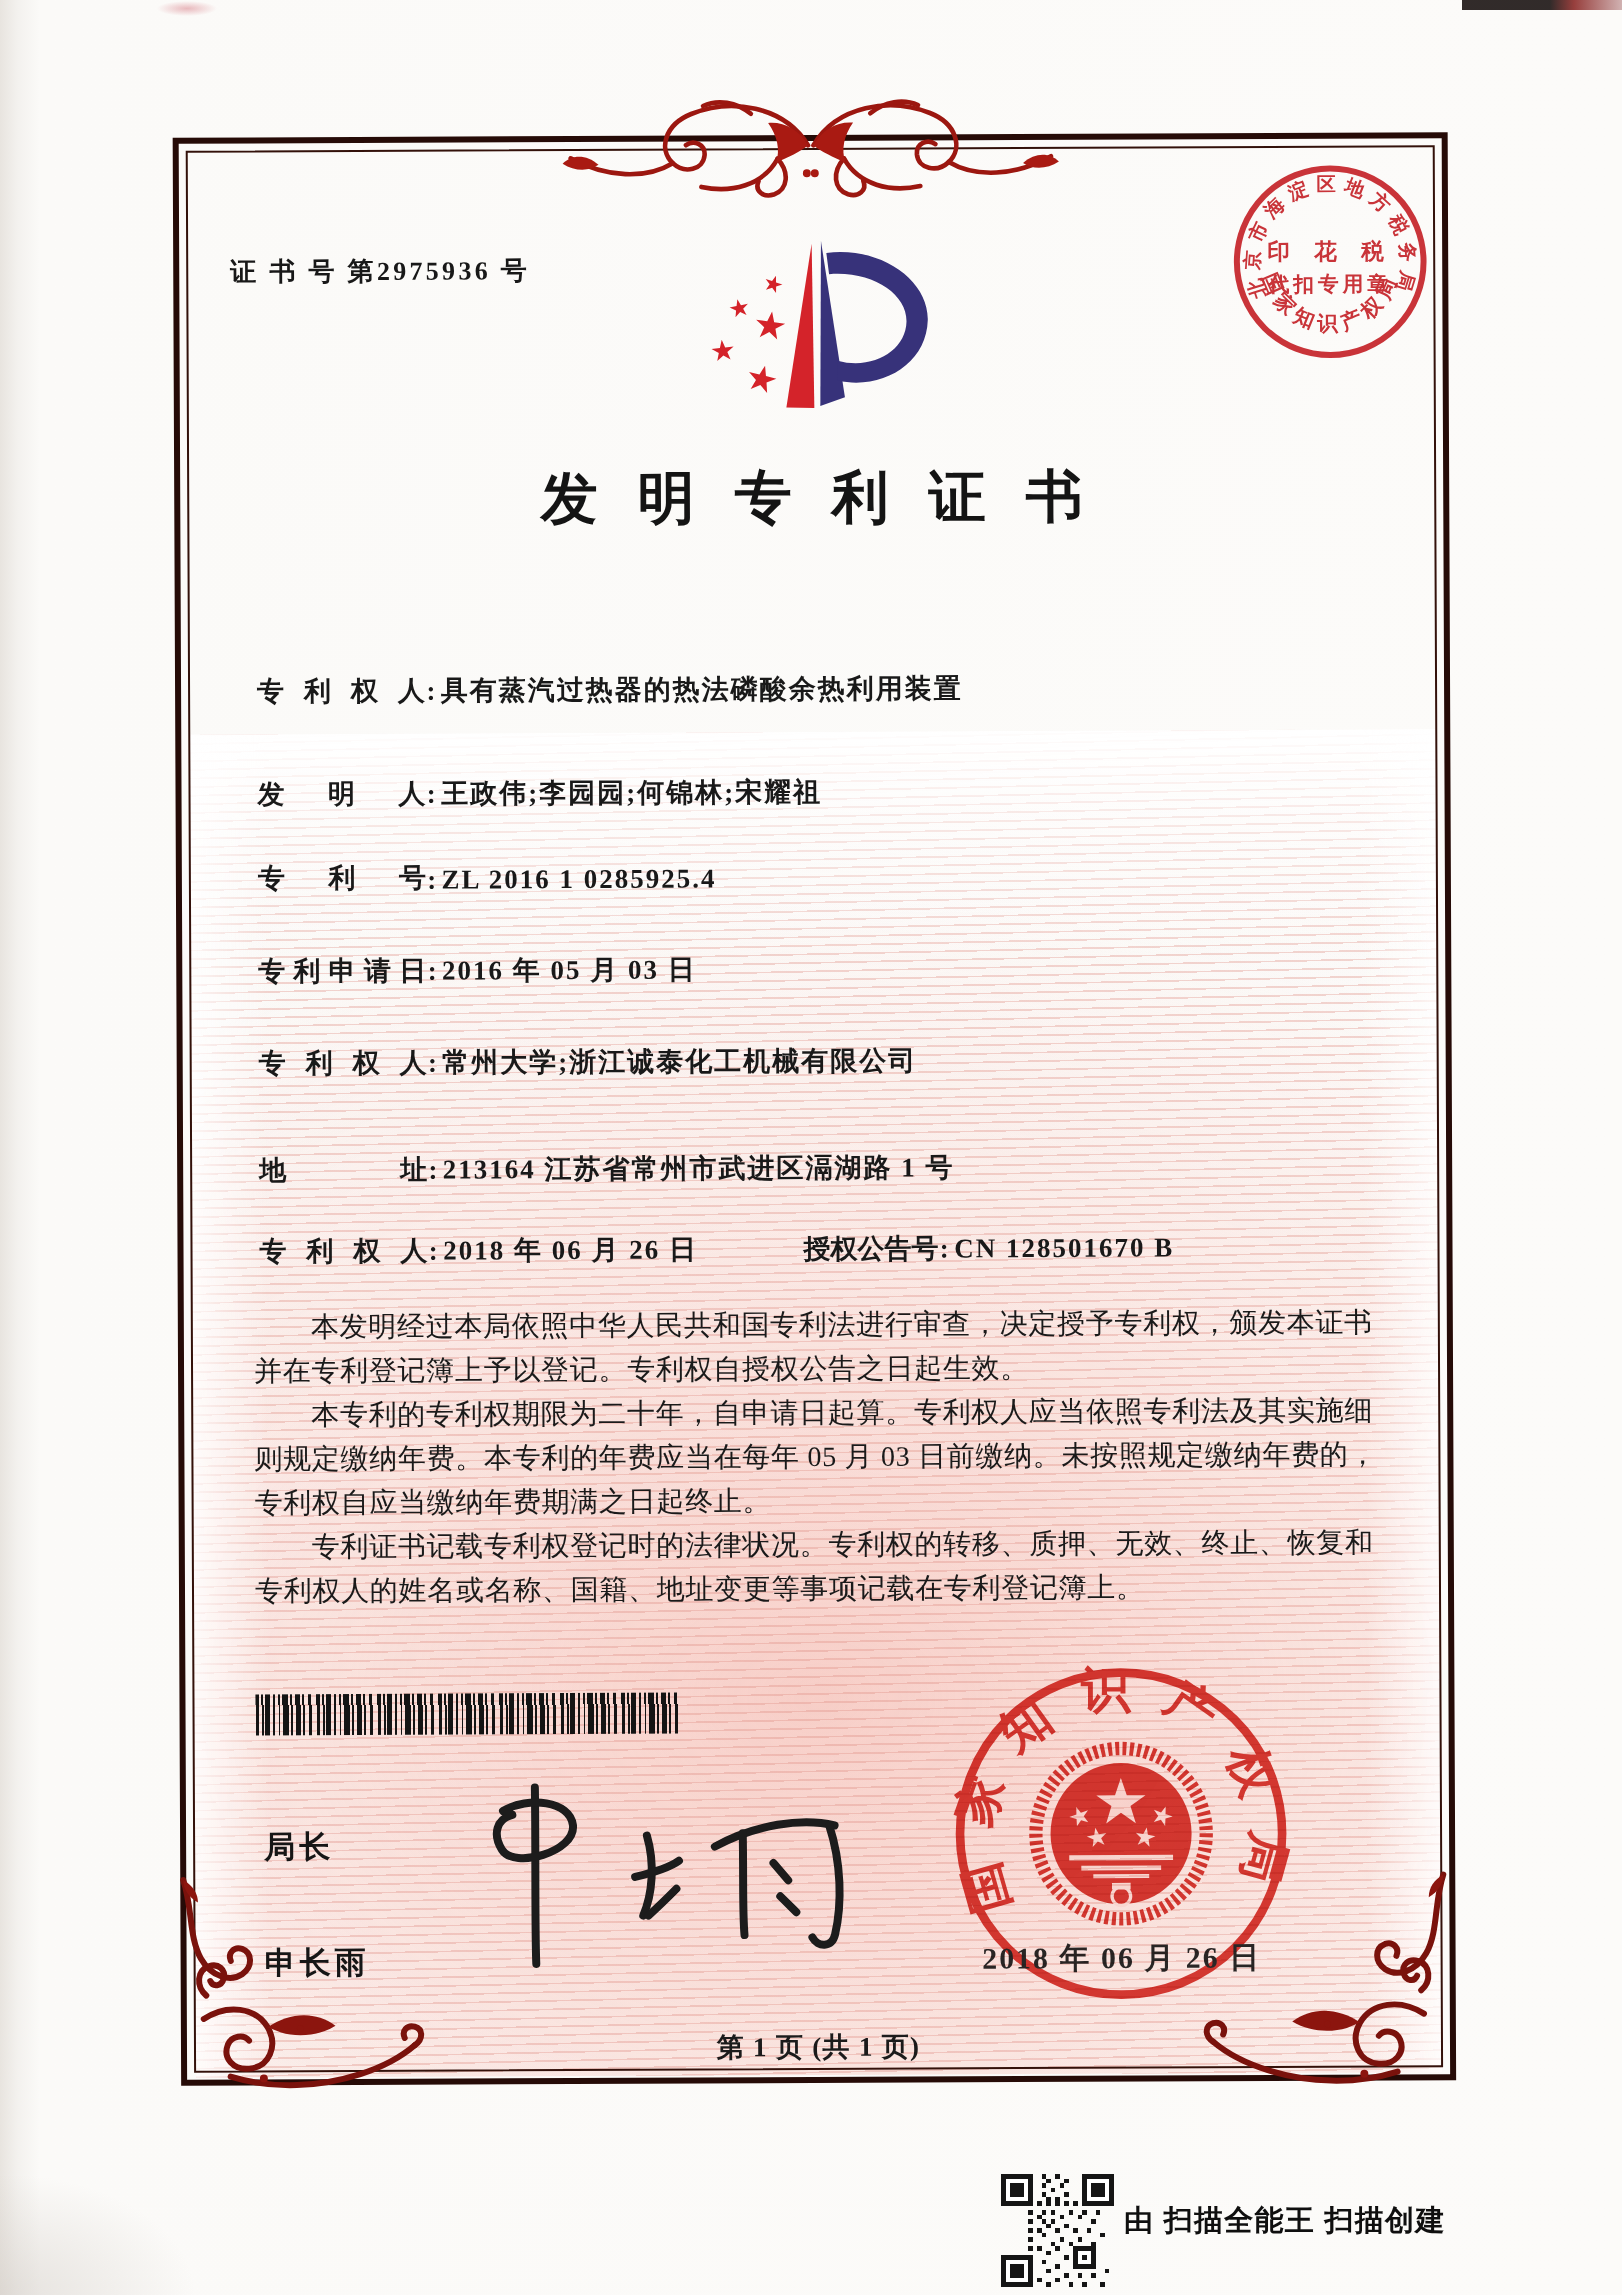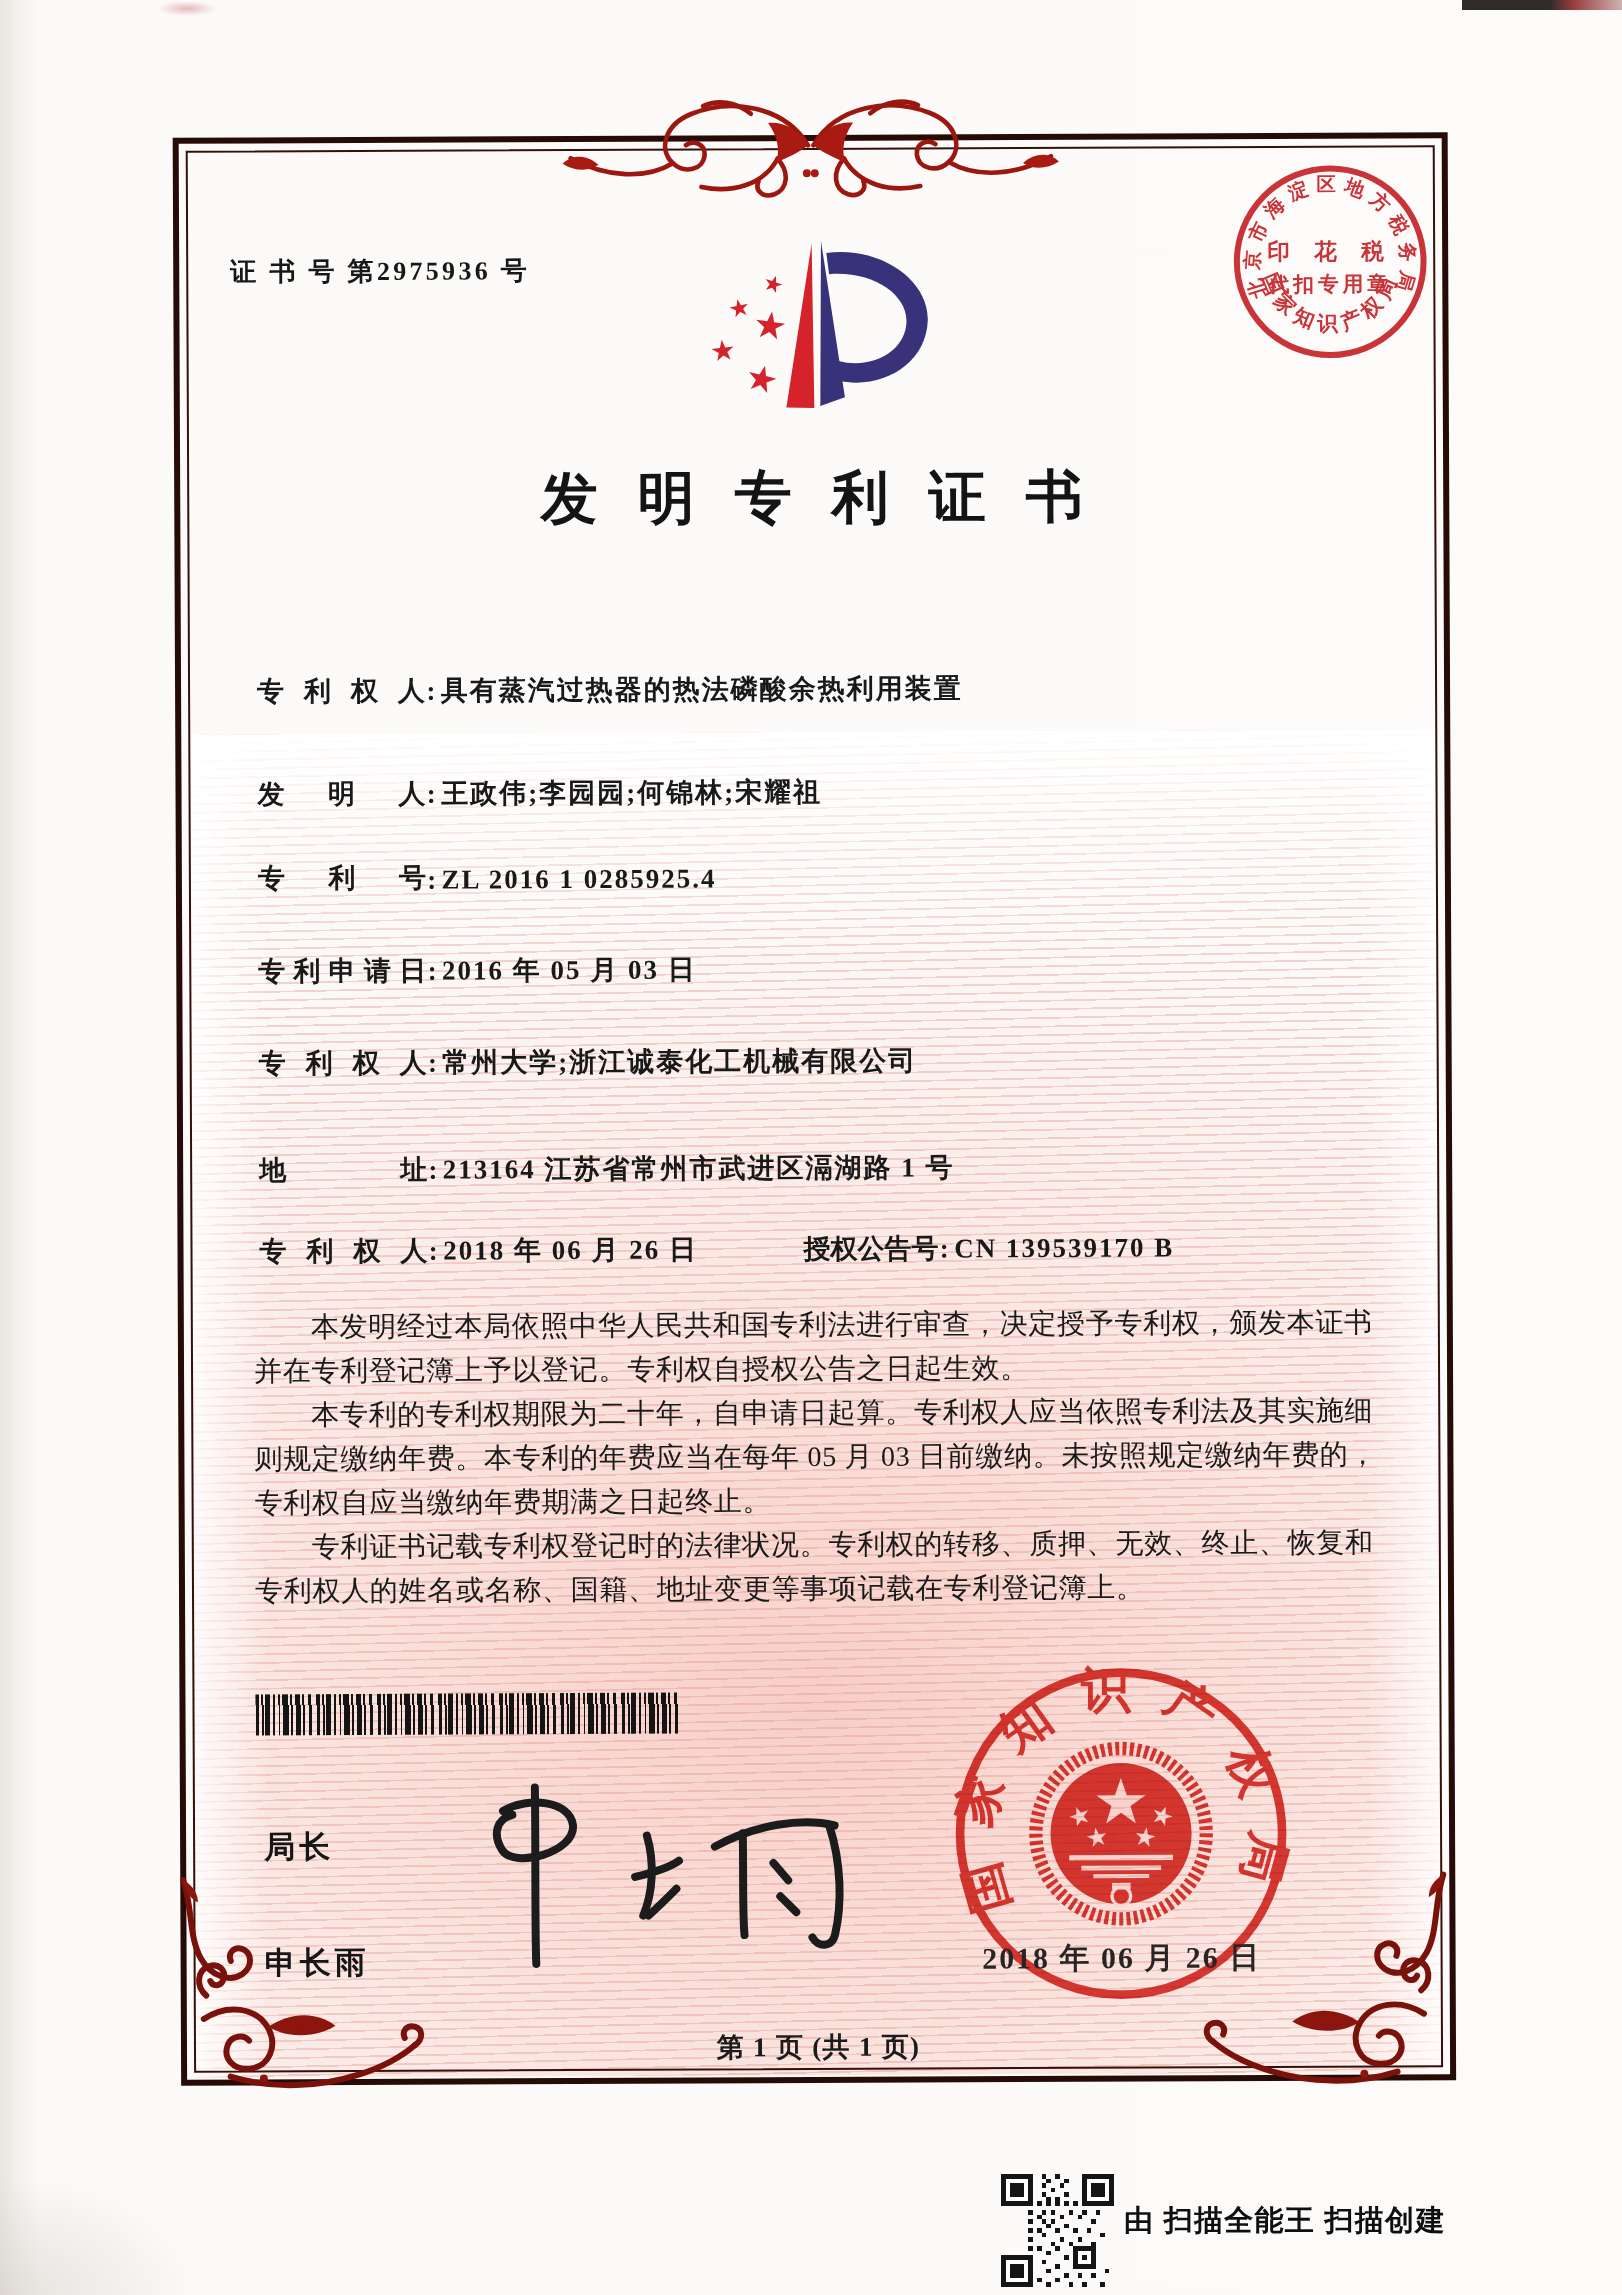--- a/index.html
+++ b/index.html
@@ -170,21 +170,21 @@
     </div>
     <div class="frow" style="top:1043px">
       <span class="flabel">专利权人</span><span class="colon">:</span><span class="fvalue">常州大学;浙江诚泰化工机械有限公司</span>
     </div>
     <div class="frow" style="top:1150px">
       <span class="flabel">地址</span><span class="colon">:</span><span class="fvalue">213164 江苏省常州市武进区滆湖路 1 号</span>
     </div>
     <div class="frow" style="top:1231px">
       <span class="flabel">专利权人</span><span class="colon">:</span><span class="fvalue">2018 年 06 月 26 日</span>
       <span class="grant2">
-        <span>授权公告号</span><span class="colon">:</span><span class="fvalue">CN 139539170 B</span>
+        <span>授权公告号</span><span class="colon">:</span><span class="fvalue">CN 128501670 B</span>
       </span>
     </div>
 
     <div class="paras">
       <p>本发明经过本局依照中华人民共和国专利法进行审查，决定授予专利权，颁发本证书并在专利登记簿上予以登记。专利权自授权公告之日起生效。</p>
       <p>本专利的专利权期限为二十年，自申请日起算。专利权人应当依照专利法及其实施细则规定缴纳年费。本专利的年费应当在每年 05 月 03 日前缴纳。未按照规定缴纳年费的，专利权自应当缴纳年费期满之日起终止。</p>
       <p>专利证书记载专利权登记时的法律状况。专利权的转移、质押、无效、终止、恢复和专利权人的姓名或名称、国籍、地址变更等事项记载在专利登记簿上。</p>
     </div>
 
     <div class="barcode"></div>

